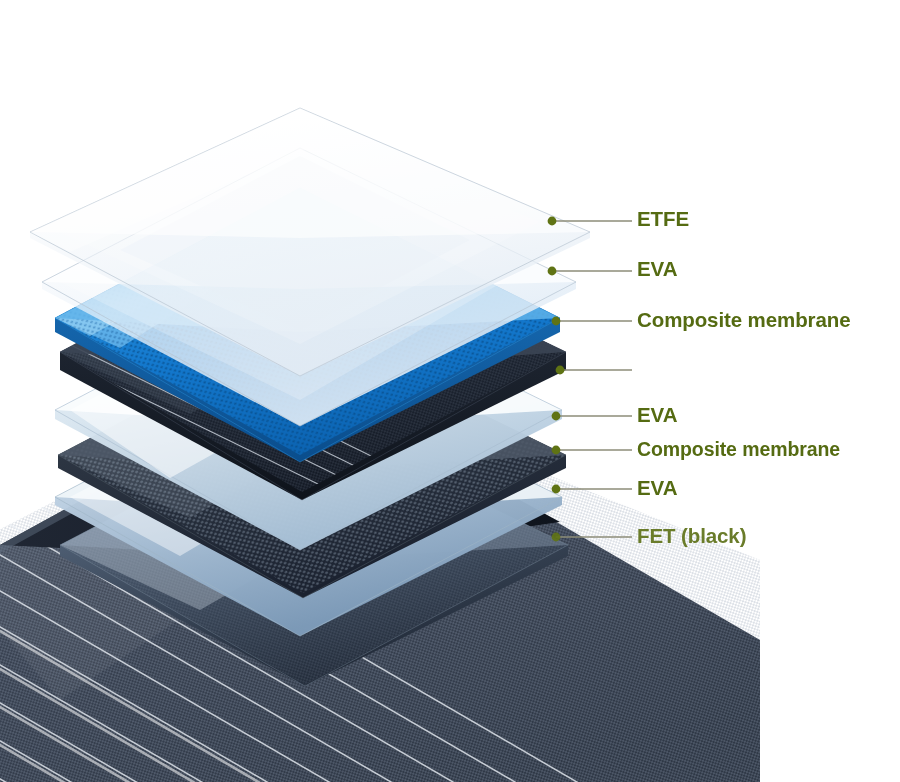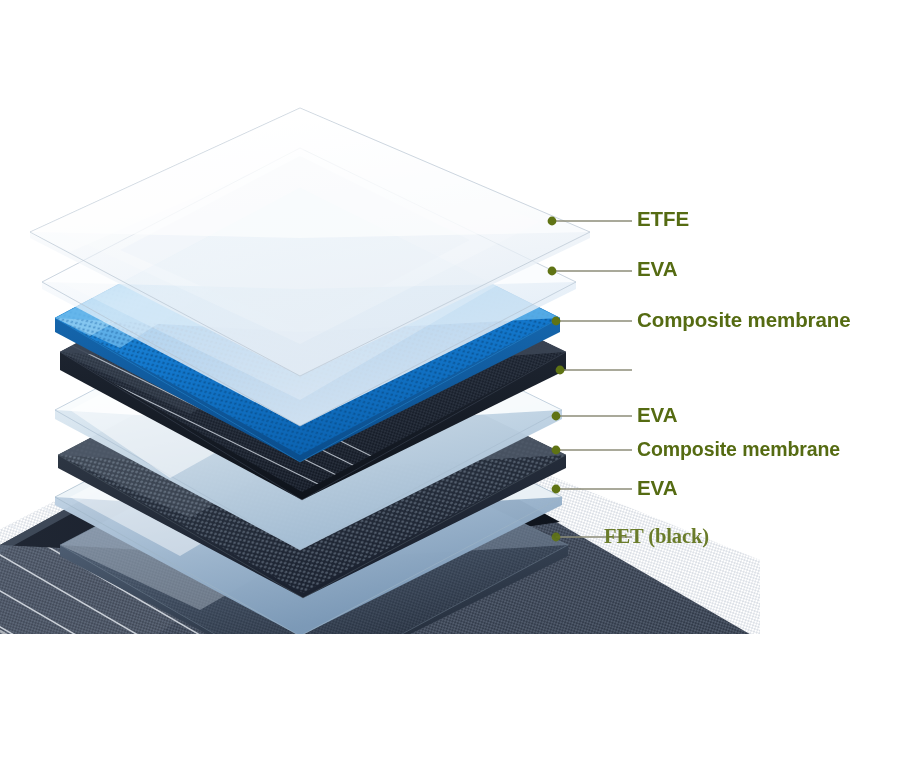--- a/index.html
+++ b/index.html
@@ -1,19 +1,19 @@
 <!DOCTYPE html>
 <html><head>
 <meta charset="utf-8">
 <style>
   html,body{margin:0;padding:0;background:#fff;}
   body{width:900px;height:782px;overflow:hidden;position:relative;
        font-family:"Liberation Sans","DejaVu Sans",sans-serif;}
 
-  #stage{position:absolute;inset:0;width:900px;height:634px;background:#ffffff;overflow:hidden;}
+  #stage{position:absolute;inset:0;width:900px;height:782px;background:#ffffff;overflow:hidden;}
 
   
   #title{
     position:absolute;left:18px;top:2px;width:870px;height:44px;
     font-family:"Liberation Sans Narrow","Liberation Sans",sans-serif;
     font-weight:bold;font-size:37px;line-height:42px;letter-spacing:-0.3px;
     color:#556b12;white-space:nowrap;
     transform:scaleX(1.03);transform-origin:left center;
   }
 
@@ -299,15 +299,15 @@
 
   <div class="lbl" style="left:637px;top:310px;">Composite membrane</div>
 
 
   <div class="lbl" style="left:637px;top:405px;">EVA</div>
 
   <div class="lbl small" style="left:637px;top:439px;">Composite membrane</div>
 
   <div class="lbl" style="left:637px;top:478px;">EVA</div>
 
-  <div class="lbl faded" style="left:604px;top:526px;font-family:Liberation Serif, serif;">FET (black)</div>
+  <div class="lbl faded" style="left:637px;top:526px;">FET (black)</div>
 
 </div>
 
 </body></html>

